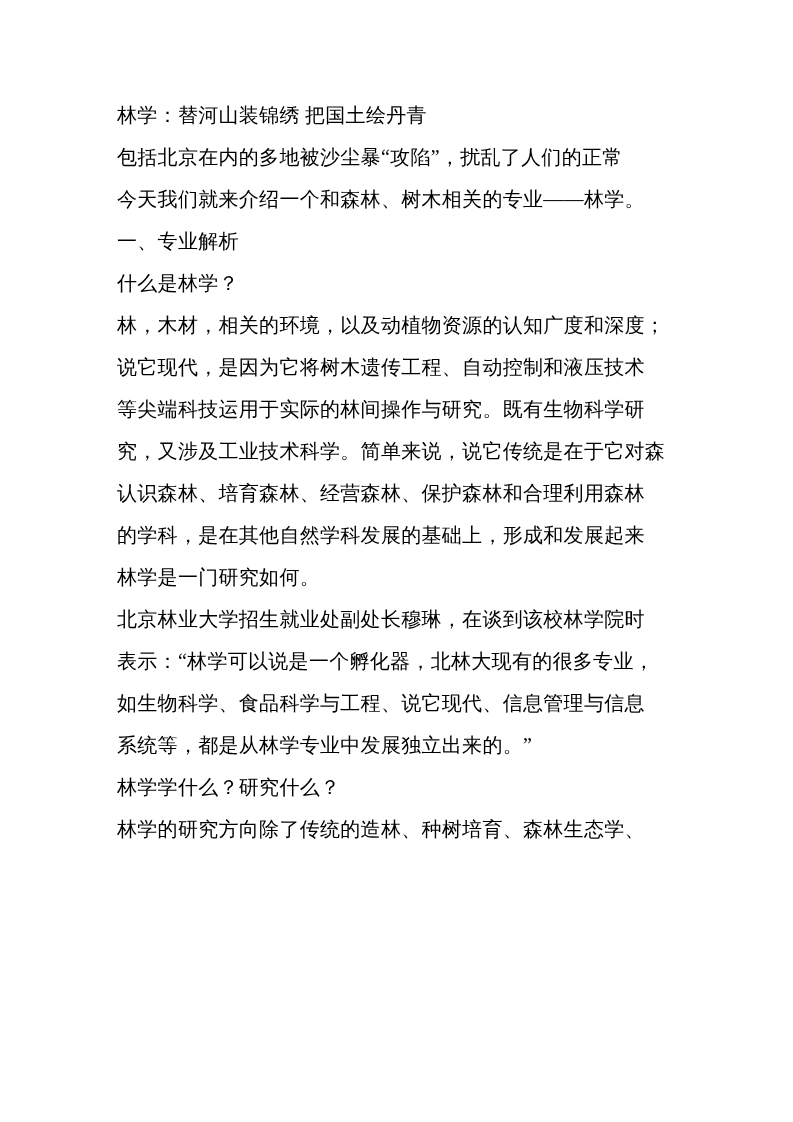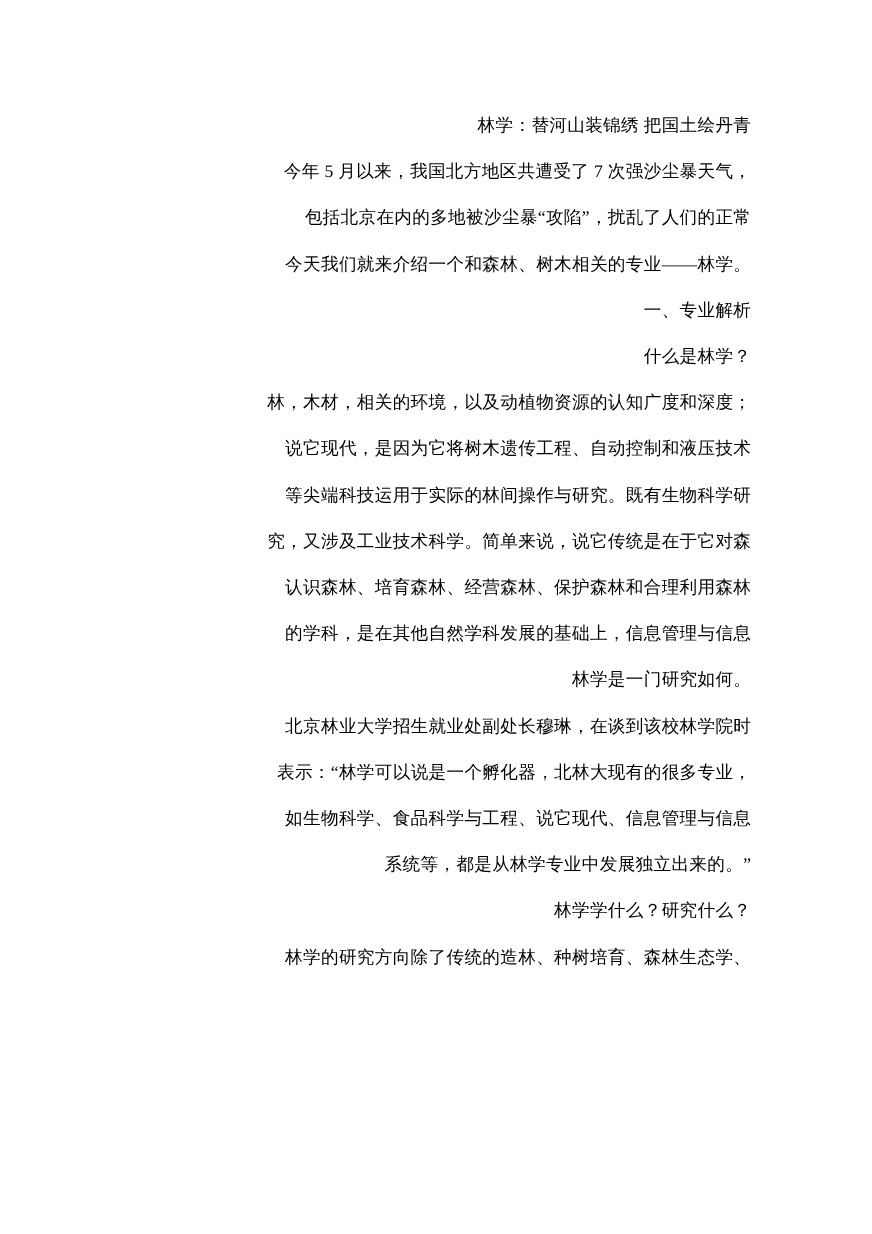--- a/index.html
+++ b/index.html
@@ -18,46 +18,45 @@
   }
   .text-block {
     position: absolute;
     left: 117px;
     top: 94px;
     width: 566px;
   }
   .doc-line {
     height: 42px;
     line-height: 42px;
-    font-size: 16px;
+    font-size: 20px;
     letter-spacing: 0.3px;
     white-space: pre;
     font-weight: 400;
-    text-align: right;
+    text-align: left;
   }
 </style>
 </head>
 <body>
 
 <div class="page">
   <div class="text-block">
     <div class="doc-line">林学：替河山装锦绣 把国土绘丹青</div>
     <div>
 
-    <div class="doc-line">今年 5 月以来，我国北方地区共遭受了 7 次强沙尘暴天气，</div>
         <div class="doc-line">包括北京在内的多地被沙尘暴“攻陷”，扰乱了人们的正常</div>
         <div class="doc-line">今天我们就来介绍一个和森林、树木相关的专业——林学。</div>
         <div class="doc-line">一、专业解析</div>
         <div class="doc-line">什么是林学？</div>
         <div class="doc-line">林，木材，相关的环境，以及动植物资源的认知广度和深度；</div>
         <div class="doc-line">说它现代，是因为它将树木遗传工程、自动控制和液压技术</div>
         <div class="doc-line">等尖端科技运用于实际的林间操作与研究。既有生物科学研</div>
         <div class="doc-line">究，又涉及工业技术科学。简单来说，说它传统是在于它对森</div>
         <div class="doc-line">认识森林、培育森林、经营森林、保护森林和合理利用森林</div>
-        <div class="doc-line">的学科，是在其他自然学科发展的基础上，信息管理与信息</div>
+        <div class="doc-line">的学科，是在其他自然学科发展的基础上，形成和发展起来</div>
         <div class="doc-line">林学是一门研究如何。</div>
         <div class="doc-line">北京林业大学招生就业处副处长穆琳，在谈到该校林学院时</div>
         <div class="doc-line">表示：“林学可以说是一个孵化器，北林大现有的很多专业，</div>
         <div class="doc-line">如生物科学、食品科学与工程、说它现代、信息管理与信息</div>
         <div class="doc-line">系统等，都是从林学专业中发展独立出来的。”</div>
         <div class="doc-line">林学学什么？研究什么？</div>
         <div class="doc-line">林学的研究方向除了传统的造林、种树培育、森林生态学、</div>
       </div>
   </div>
 </div>

